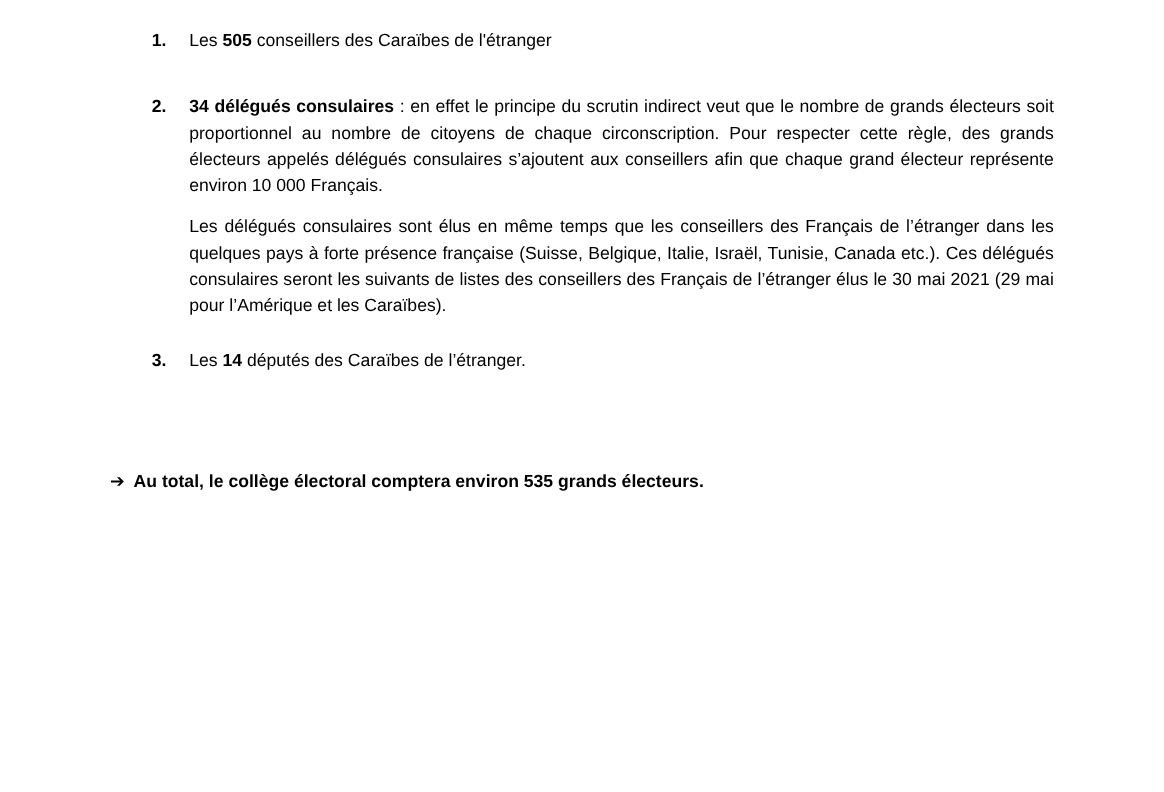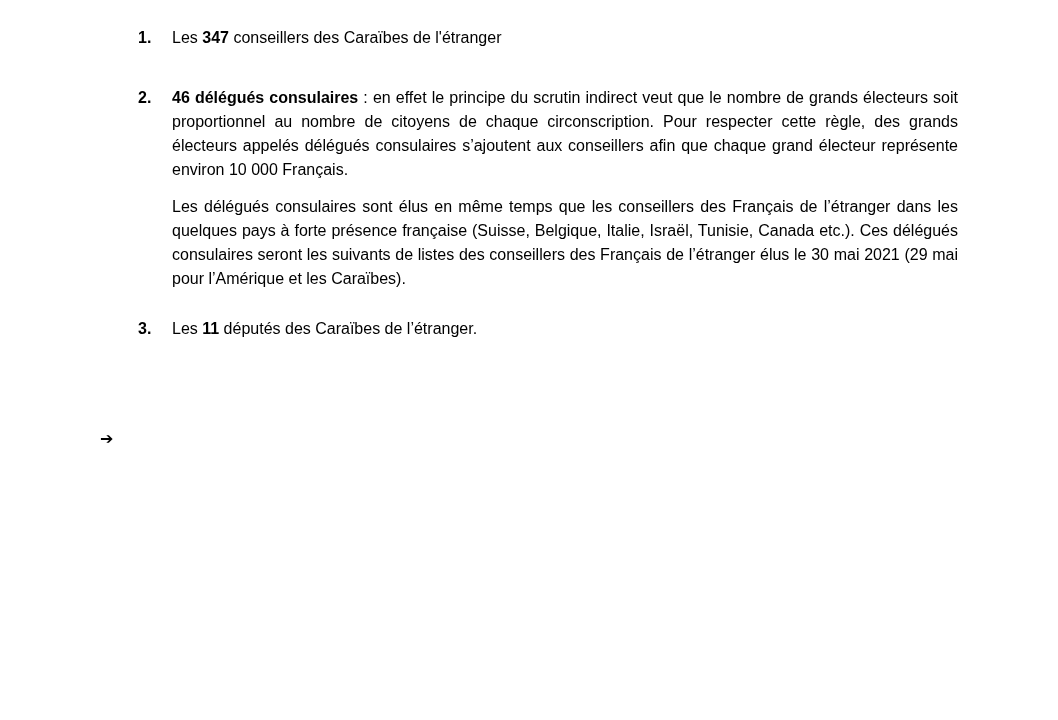--- a/index.html
+++ b/index.html
@@ -56,36 +56,37 @@
   }
 </style>
 </head>
 <body>
 
 <div class="page">
 
   <div class="list-item">
     <div class="item-num">1.</div>
     <div class="item-body">
-      <p><span>Les </span><span class="bold">347</span><span> conseillers des Caraïbes de l'étranger</span></p>
+      <p><span>Les </span><span class="bold">505</span><span> conseillers des Caraïbes de l'étranger</span></p>
     </div>
   </div>
 
   <div class="list-item mt-item2">
     <div class="item-num">2.</div>
     <div class="item-body">
-      <p><span class="bold">46 délégués consulaires</span><span> : en effet le principe du scrutin indirect veut que le nombre de grands électeurs soit proportionnel au nombre de citoyens de chaque circonscription. Pour respecter cette règle, des grands électeurs appelés délégués consulaires s’ajoutent aux conseillers afin que chaque grand électeur représente environ 10 000 Français.</span></p>
+      <p><span class="bold">34 délégués consulaires</span><span> : en effet le principe du scrutin indirect veut que le nombre de grands électeurs soit proportionnel au nombre de citoyens de chaque circonscription. Pour respecter cette règle, des grands électeurs appelés délégués consulaires s’ajoutent aux conseillers afin que chaque grand électeur représente environ 10 000 Français.</span></p>
       <p class="para-gap"><span>Les délégués consulaires sont élus en même temps que les conseillers des Français de l’étranger dans les quelques pays à forte présence française (Suisse, Belgique, Italie, Israël, Tunisie, Canada etc.). Ces délégués consulaires seront les suivants de listes des conseillers des Français de l’étranger élus le 30 mai 2021 (29 mai pour l’Amérique et les Caraïbes).</span></p>
     </div>
   </div>
 
   <div class="list-item mt-item3">
     <div class="item-num">3.</div>
     <div class="item-body">
-      <p><span>Les </span><span class="bold">11</span><span> députés des Caraïbes de l’étranger.</span></p>
+      <p><span>Les </span><span class="bold">14</span><span> députés des Caraïbes de l’étranger.</span></p>
     </div>
   </div>
 
   <div class="conclusion">
     <span class="arrow-glyph">➔</span>
+    <span>Au total, le collège électoral comptera environ 535 grands électeurs.</span>
   </div>
 
 </div>
 
 </body></html>

